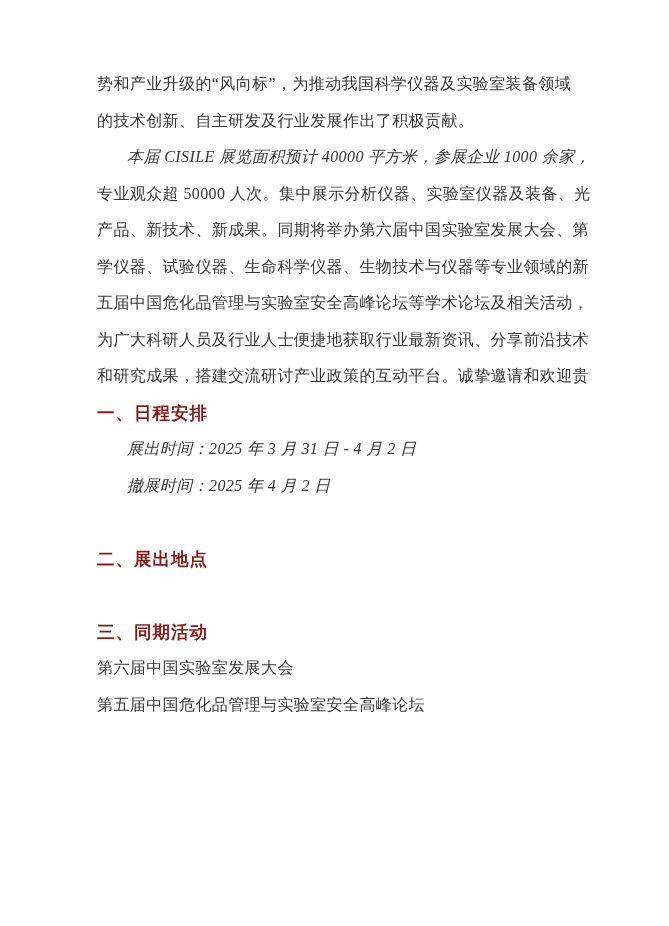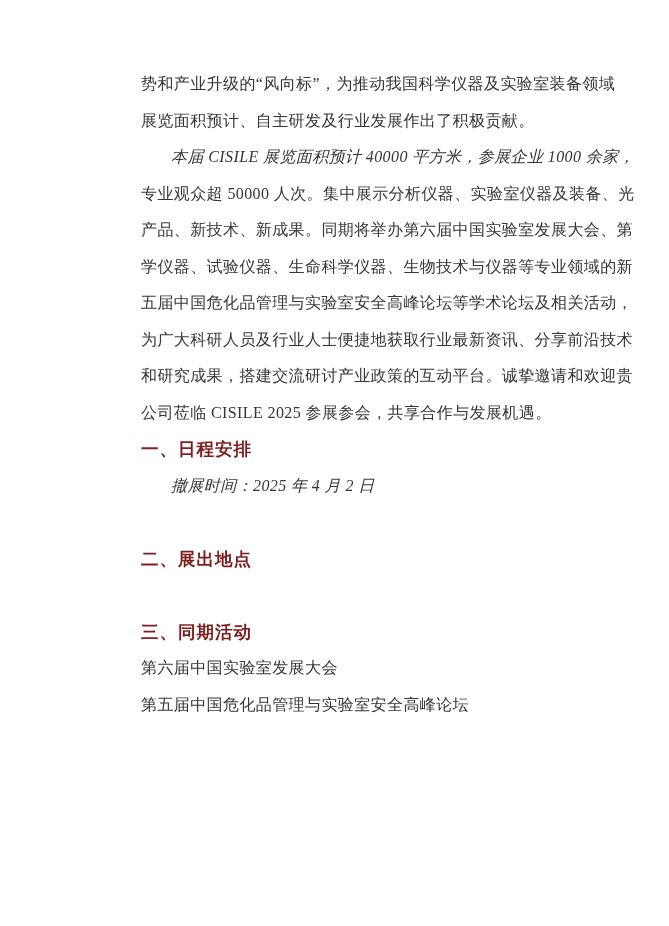--- a/index.html
+++ b/index.html
@@ -17,21 +17,20 @@
     overflow: hidden;
   }
   .bline {
     font-family: "Liberation Serif", "DejaVu Serif", serif;
     font-size: 16px;
     letter-spacing: 0.4px;
     line-height: 36.5px;
     height: 36.5px;
     color: #363636;
     white-space: nowrap;
-    margin-left: 44px;
   }
   .indent {
     padding-left: 30px;
     font-style: italic;
   }
   .heading {
     font-family: "Liberation Sans", "DejaVu Sans", sans-serif;
     font-weight: bold;
     font-size: 17.5px;
     letter-spacing: 1px;
@@ -40,33 +39,33 @@
   .spacer {
     height: 36.5px;
   }
 </style>
 </head>
 <body>
 
 <div class="doc-page">
 
   <div class="bline">势和产业升级的“风向标”，为推动我国科学仪器及实验室装备领域</div>
-  <div class="bline">展览面积预计、自主研发及行业发展作出了积极贡献。</div>
+  <div class="bline">的技术创新、自主研发及行业发展作出了积极贡献。</div>
 
   <div class="bline indent">本届 CISILE 展览面积预计 40000 平方米，参展企业 1000 余家，</div>
   <div class="bline">专业观众超 50000 人次。集中展示分析仪器、实验室仪器及装备、光</div>
   <div class="bline">产品、新技术、新成果。同期将举办第六届中国实验室发展大会、第</div>
   <div class="bline">学仪器、试验仪器、生命科学仪器、生物技术与仪器等专业领域的新</div>
   <div class="bline">五届中国危化品管理与实验室安全高峰论坛等学术论坛及相关活动，</div>
   <div class="bline">为广大科研人员及行业人士便捷地获取行业最新资讯、分享前沿技术</div>
   <div class="bline">和研究成果，搭建交流研讨产业政策的互动平台。诚挚邀请和欢迎贵</div>
-  <div class="bline">公司莅临 CISILE 2025 参展参会，共享合作与发展机遇。</div>
 
 
   <div class="bline heading">一、日程安排</div>
+  <div class="bline indent">展出时间：2025 年 3 月 31 日 - 4 月 2 日</div>
   <div class="bline indent">撤展时间：2025 年 4 月 2 日</div>
 
   <div class="spacer"></div>
 
   <div class="bline heading">二、展出地点</div>
 
   <div class="spacer"></div>
 
   <div class="bline heading">三、同期活动</div>
   <div class="bline">第六届中国实验室发展大会</div>

